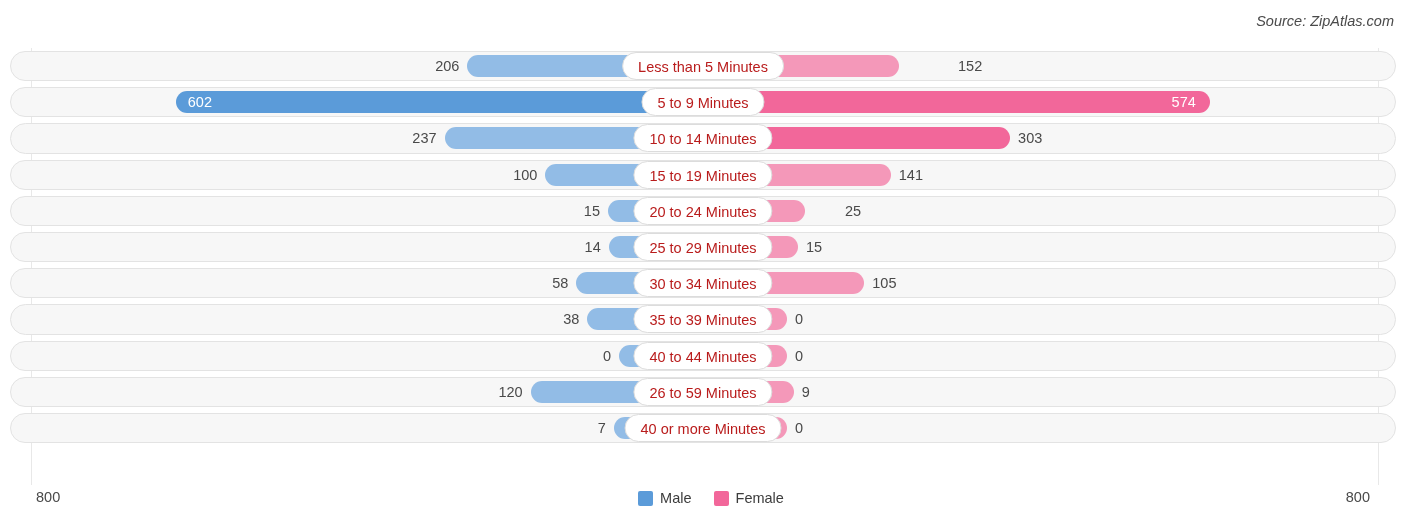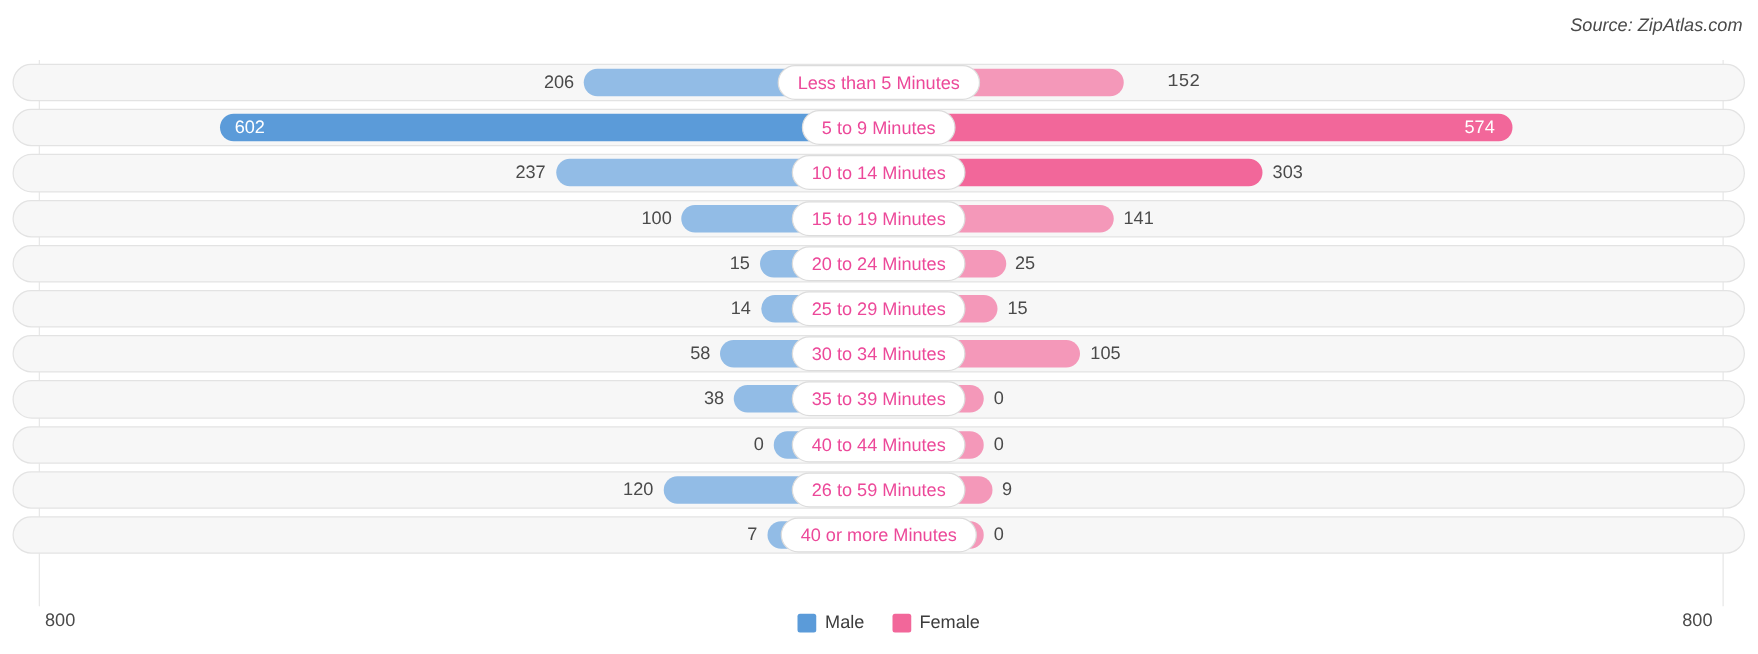--- a/index.html
+++ b/index.html
@@ -128,21 +128,21 @@
     left: 50%;
     transform: translateX(-50%);
     top: 4px;
     height: 28px;
     line-height: 28px;
     padding: 0 15px;
     background: #ffffff;
     border: 1px solid #dcdcdc;
     border-radius: 15px;
     font-size: 14.5px;
-    color: #ec4899;
+    color: #b91c1c;
     white-space: nowrap;
     box-sizing: border-box;
     z-index: 5;
   }
 
   
   .footer {
     position: absolute;
     left: 0;
     top: 485px;
@@ -194,21 +194,21 @@
 
 <div class="plot">
   <div class="gridline left"></div>
   <div class="gridline right"></div>
   <div class="rows" id="rows">
       <div class="row">
         <div class="track"></div>
         <div class="bar male" style="width: 235.667px;"></div>
         <div class="bar female" style="width: 195.91px;"></div>
         <div class="val male-out" style="right: 946.668px;">206</div>
-        <div class="val female-out" style="left: 934px; font-family: Liberation Mono, monospace;">152</div>
+        <div class="val female-out" style="left: 958px;">152</div>
         <div class="cat-pill">Less than 5 Minutes</div>
       </div>
       <div class="row">
         <div class="track"></div>
         <div class="bar male strong" style="width: 527.222px;"></div>
         <div class="bar female strong" style="width: 506.608px;"></div>
         <div class="val male-out inside" style="left: 187.778px;">602</div>
         <div class="val female-out inside" style="left: 1171.61px;">574</div>
         <div class="cat-pill">5 to 9 Minutes</div>
       </div>
@@ -226,21 +226,21 @@
         <div class="bar female" style="width: 187.811px;"></div>
         <div class="val male-out" style="right: 868.625px;">100</div>
         <div class="val female-out" style="left: 898.811px;">141</div>
         <div class="cat-pill">15 to 19 Minutes</div>
       </div>
       <div class="row">
         <div class="track"></div>
         <div class="bar male" style="width: 95.0438px;"></div>
         <div class="bar female" style="width: 102.406px;"></div>
         <div class="val male-out" style="right: 806.044px;">15</div>
-        <div class="val female-out" style="left: 812px;">25</div>
+        <div class="val female-out" style="left: 845px;">25</div>
         <div class="cat-pill">20 to 24 Minutes</div>
       </div>
       <div class="row">
         <div class="track"></div>
         <div class="bar male" style="width: 94.3075px;"></div>
         <div class="bar female" style="width: 95.0438px;"></div>
         <div class="val male-out" style="right: 805.308px;">14</div>
         <div class="val female-out" style="left: 806.044px;">15</div>
         <div class="cat-pill">25 to 29 Minutes</div>
       </div>

